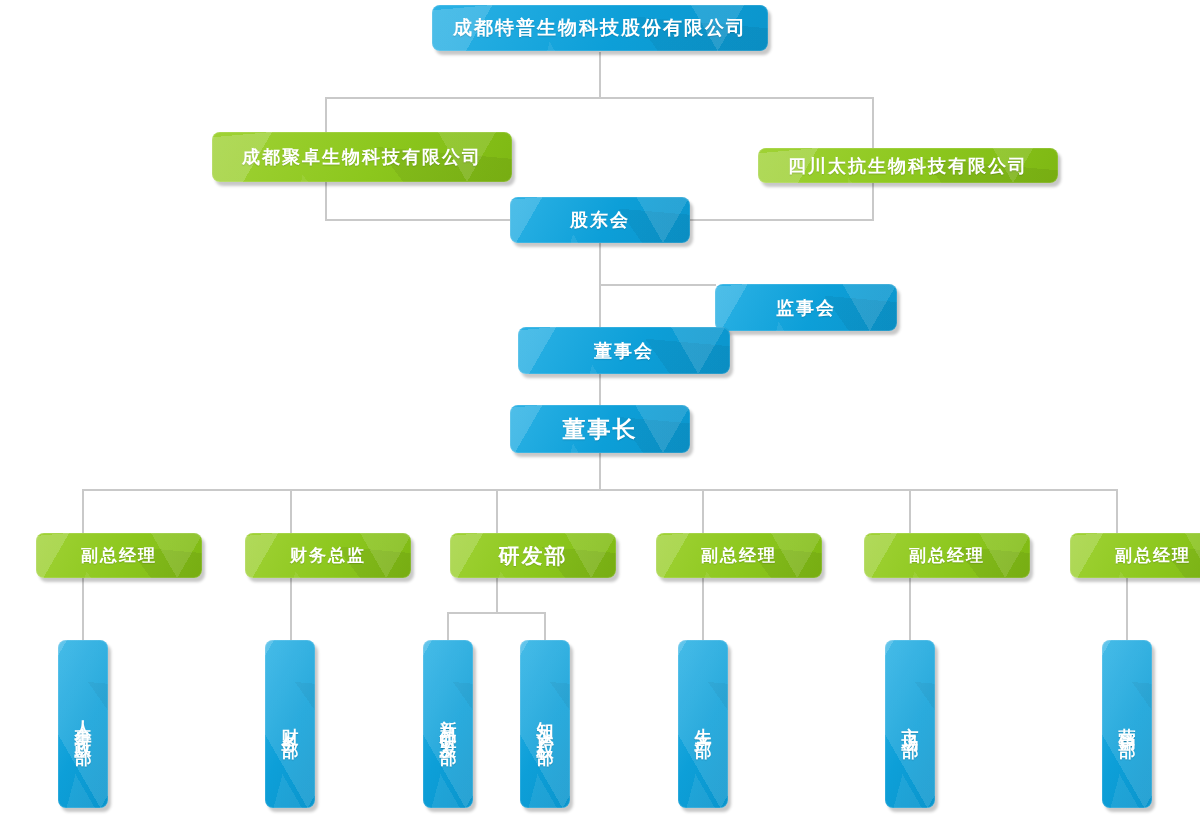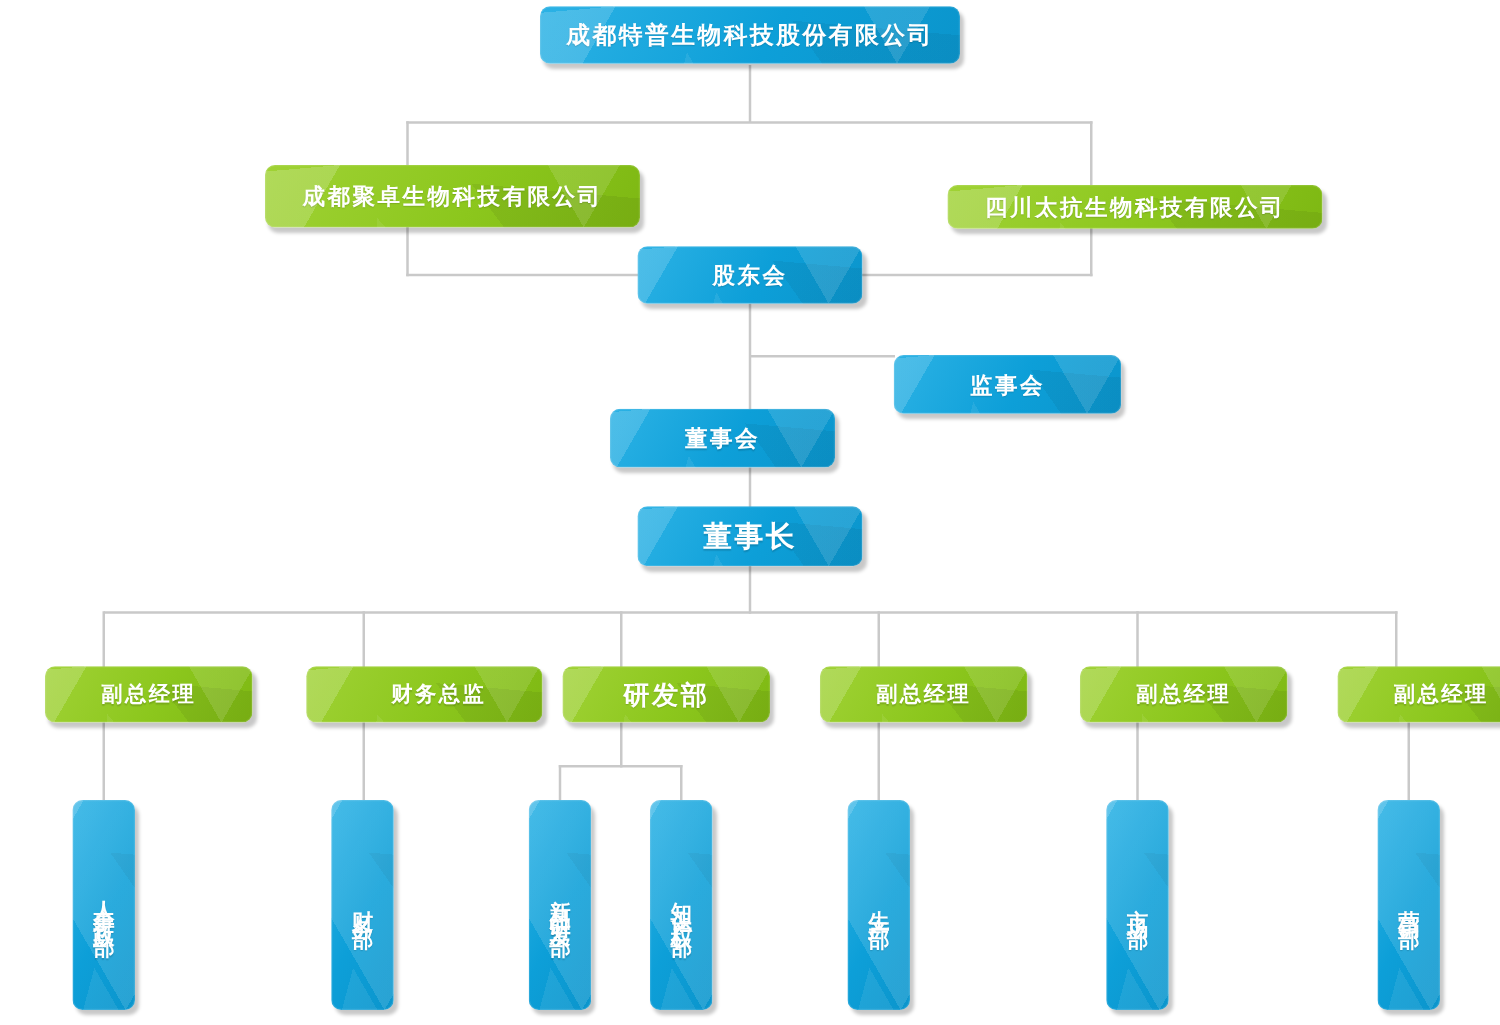--- a/index.html
+++ b/index.html
@@ -69,25 +69,25 @@
 <div class="vline" style="left:909px;top:578px;height:63px;"></div>
 <div class="vline" style="left:1126px;top:578px;height:63px;"></div>
 
 <div class="node blue" style="left:432px;top:5px;width:336px;height:46px;font-size:19px;">成都特普生物科技股份有限公司</div>
 
 <div class="node green" style="left:176px;top:132px;width:300px;height:50px;font-size:18px;">成都聚卓生物科技有限公司</div>
 <div class="node green" style="left:722px;top:148px;width:300px;height:35px;font-size:18px;">四川太抗生物科技有限公司</div>
 
 <div class="node blue" style="left:510px;top:197px;width:180px;height:46px;font-size:18px;">股东会</div>
 <div class="node blue" style="left:715px;top:261px;width:182px;height:47px;font-size:18px;margin-top:23px;">监事会</div>
-<div class="node blue" style="left:488px;top:327px;width:180px;height:47px;font-size:18px;">董事会</div>
+<div class="node blue" style="left:518px;top:327px;width:212px;height:47px;font-size:18px;">董事会</div>
 <div class="node blue" style="left:510px;top:405px;width:180px;height:48px;font-size:23px;">董事长</div>
 
 <div class="node green" style="left:0px;top:533px;width:166px;height:45px;font-size:17px;">副总经理</div>
-<div class="node green" style="left:209px;top:533px;width:166px;height:45px;font-size:17px;padding-left:23px;">财务总监</div>
+<div class="node green" style="left:209px;top:533px;width:166px;height:45px;font-size:17px;">财务总监</div>
 <div class="node green" style="left:414px;top:533px;width:166px;height:45px;font-size:21px;">研发部</div>
 <div class="node green" style="left:620px;top:533px;width:166px;height:45px;font-size:17px;">副总经理</div>
 <div class="node green" style="left:828px;top:533px;width:166px;height:45px;font-size:17px;">副总经理</div>
 <div class="node green" style="left:1034px;top:533px;width:166px;height:45px;font-size:17px;">副总经理</div>
 
 <div class="node blue vnode" style="left:58px;top:640px;width:50px;height:168px;">人事行政部</div>
 <div class="node blue vnode" style="left:265px;top:640px;width:50px;height:168px;">财务部</div>
 <div class="node blue vnode" style="left:423px;top:640px;width:50px;height:168px;">新品研发部</div>
 <div class="node blue vnode" style="left:520px;top:640px;width:50px;height:168px;">知识产权部</div>
 <div class="node blue vnode" style="left:678px;top:640px;width:50px;height:168px;">生产部</div>

